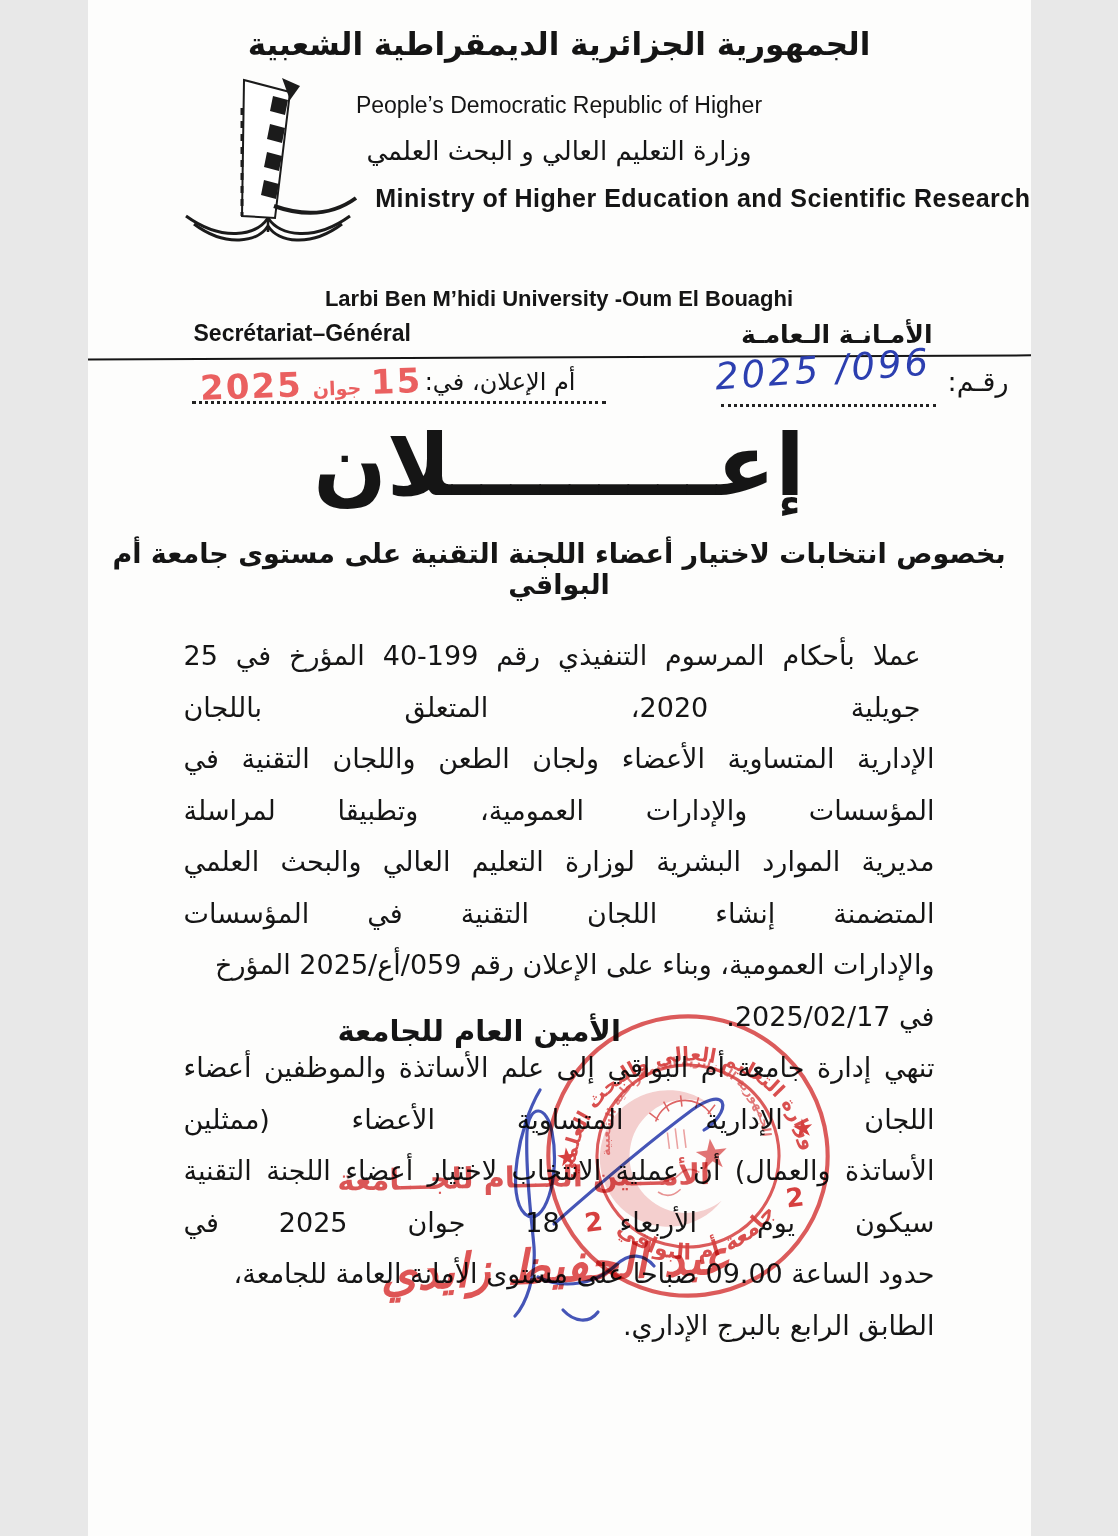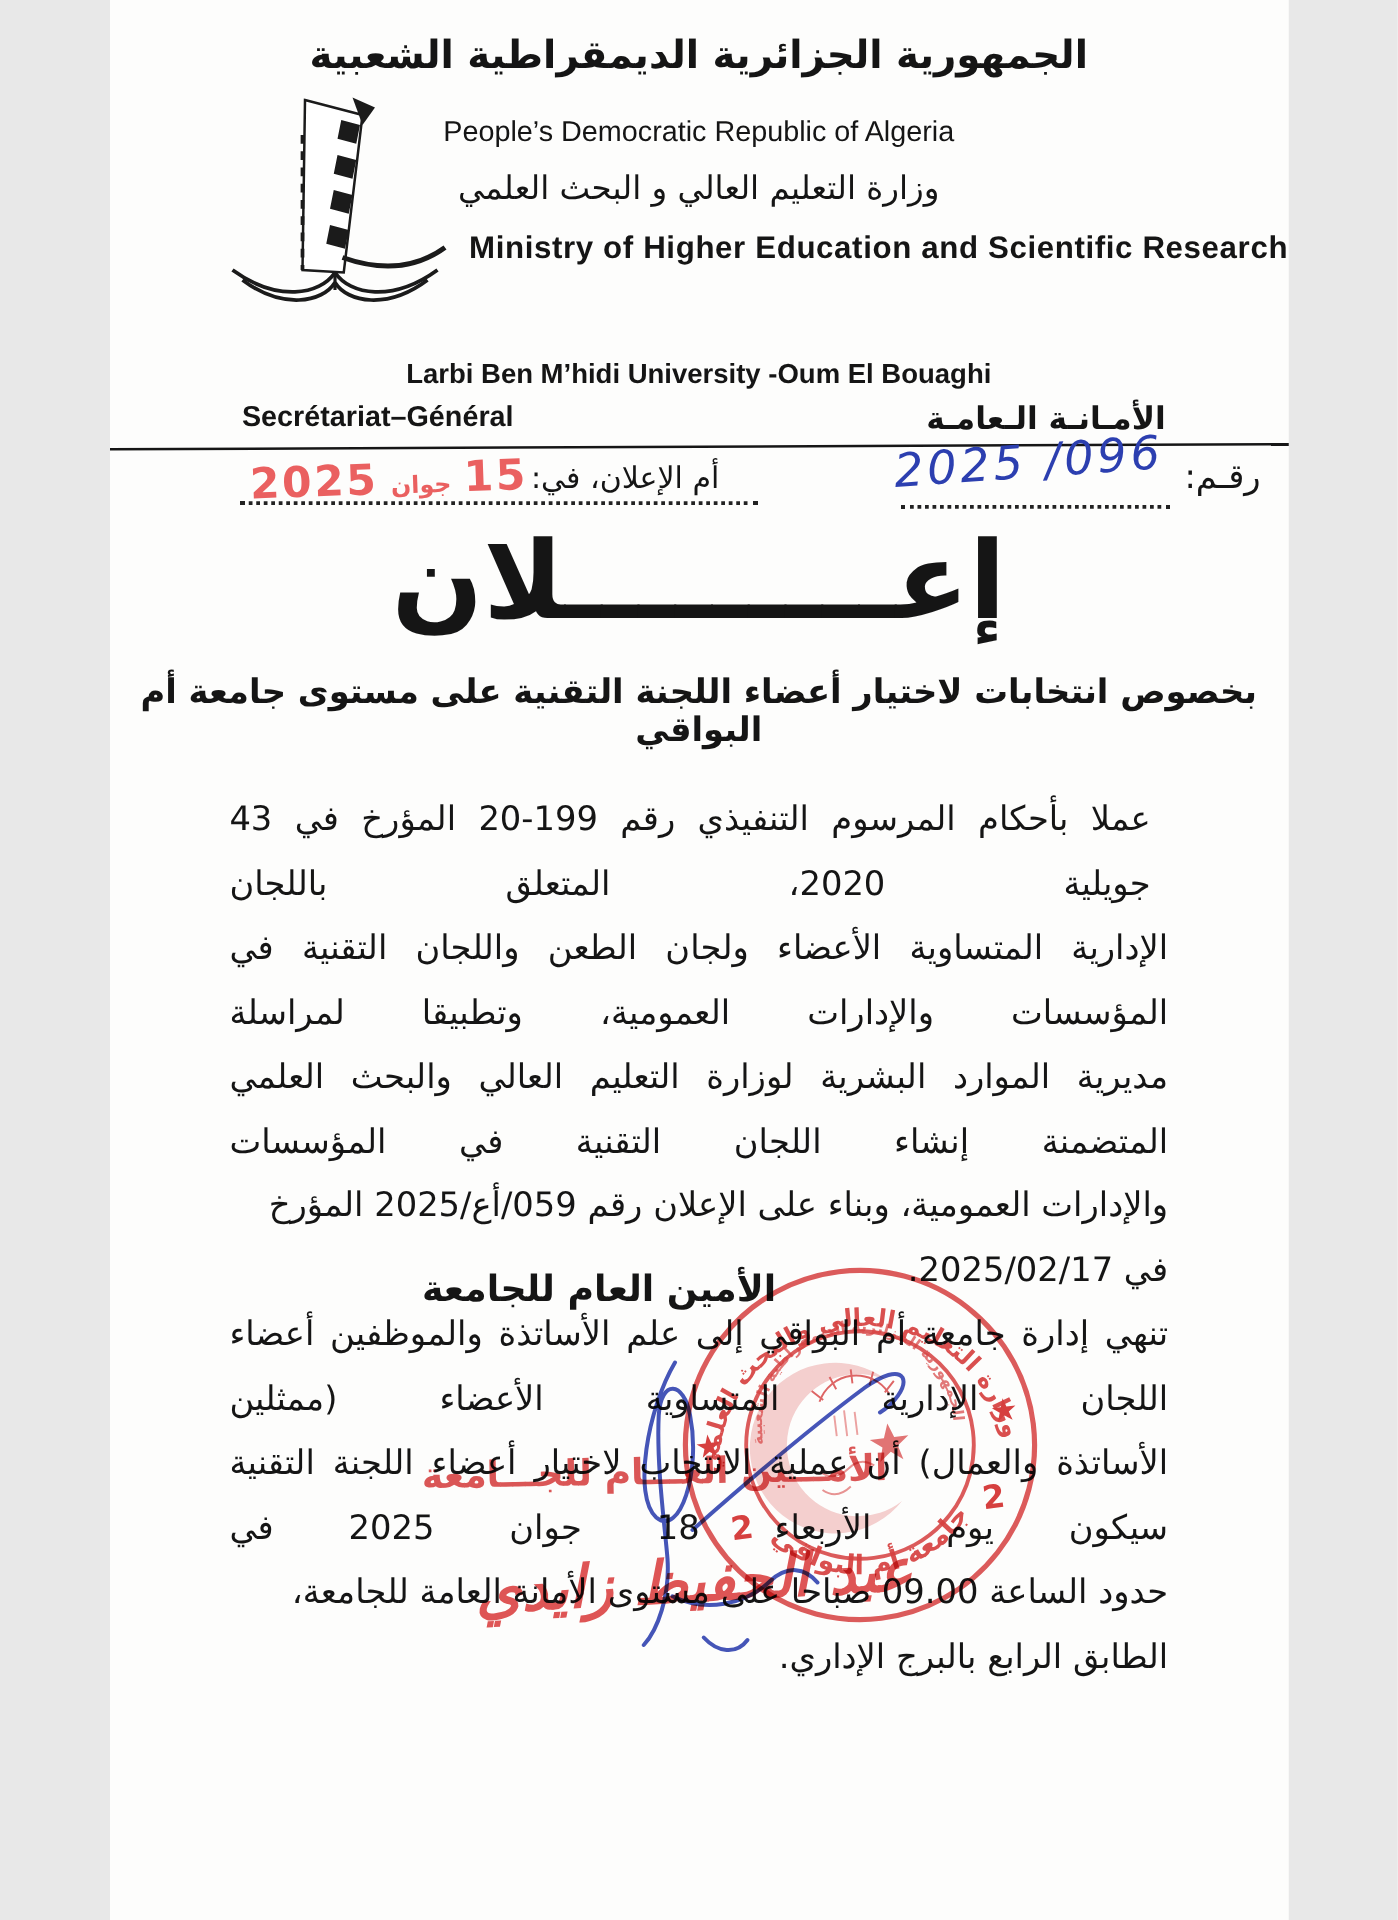--- a/index.html
+++ b/index.html
@@ -85,21 +85,21 @@
     </g>
     <defs>
         <path id="logoArc" d="M 30,152 C 18,108 26,74 46,54"></path>
       </defs>
     <text font-size="10" fill="#444" style="direction:rtl">
       <textPath href="#logoArc">جامعة أم البواقي</textPath>
     </text>
   </svg>
 
   <div class="abs ctr rtl republic-ar">الجمهورية الجزائرية الديمقراطية الشعبية</div>
-  <div class="abs ctr lat republic-en">People’s Democratic Republic of Algeria</div>
+  <div class="abs ctr lat republic-en">People’s Democratic Republic of Higher</div>
   <div class="abs ctr rtl ministry-ar">وزارة التعليم العالي و البحث العلمي</div>
   <div class="abs ctr lat ministry-en">Ministry of Higher Education and Scientific Research</div>
   <div class="abs ctr lat university-en">Larbi Ben M’hidi University -Oum El Bouaghi</div>
   <div class="abs lat secr-fr">Secrétariat–Général</div>
   <div class="abs rtl secr-ar">الأمـانـة الـعامـة</div>
   <div class="abs hr"></div>
 
   <div class="abs rtl num-label">رقـم:</div>
   <div class="abs num-dots"></div>
   <div class="abs num-value">2025 /096</div>
@@ -108,21 +108,21 @@
   <div class="abs date-stamp">
     <span class="big">2025</span>
     <span class="small">جوان</span>
     <span class="big">15</span>
   </div>
 
   <div class="abs ctr rtl ann-title">إعـــــــــلان</div>
   <div class="abs ctr rtl ann-sub">بخصوص انتخابات لاختيار أعضاء اللجنة التقنية على مستوى جامعة أم البواقي</div>
 
   <div class="abs body-par">
-    <div class="bline first">عملا بأحكام المرسوم التنفيذي رقم 199-20 المؤرخ في 43 جويلية 2020، المتعلق باللجان</div>
+    <div class="bline first">عملا بأحكام المرسوم التنفيذي رقم 199-40 المؤرخ في 25 جويلية 2020، المتعلق باللجان</div>
     <div class="bline">الإدارية المتساوية الأعضاء ولجان الطعن واللجان التقنية في المؤسسات والإدارات العمومية، وتطبيقا لمراسلة</div>
     <div class="bline">مديرية الموارد البشرية لوزارة التعليم العالي والبحث العلمي المتضمنة إنشاء اللجان التقنية في المؤسسات</div>
     <div class="bline end">والإدارات العمومية، وبناء على الإعلان رقم 059/أع/2025 المؤرخ في 2025/02/17.</div>
     <div class="bline">تنهي إدارة جامعة أم البواقي إلى علم الأساتذة والموظفين أعضاء اللجان الإدارية المتساوية الأعضاء (ممثلين</div>
     <div class="bline">الأساتذة والعمال) أن عملية الانتخاب لاختيار أعضاء اللجنة التقنية سيكون يوم الأربعاء 18 جوان 2025 في</div>
     <div class="bline end">حدود الساعة 09.00 صباحا على مستوى الأمانة العامة للجامعة، الطابق الرابع بالبرج الإداري.</div>
   </div>
 
   <div class="abs rtl role-title">الأمين العام للجامعة</div>
 

